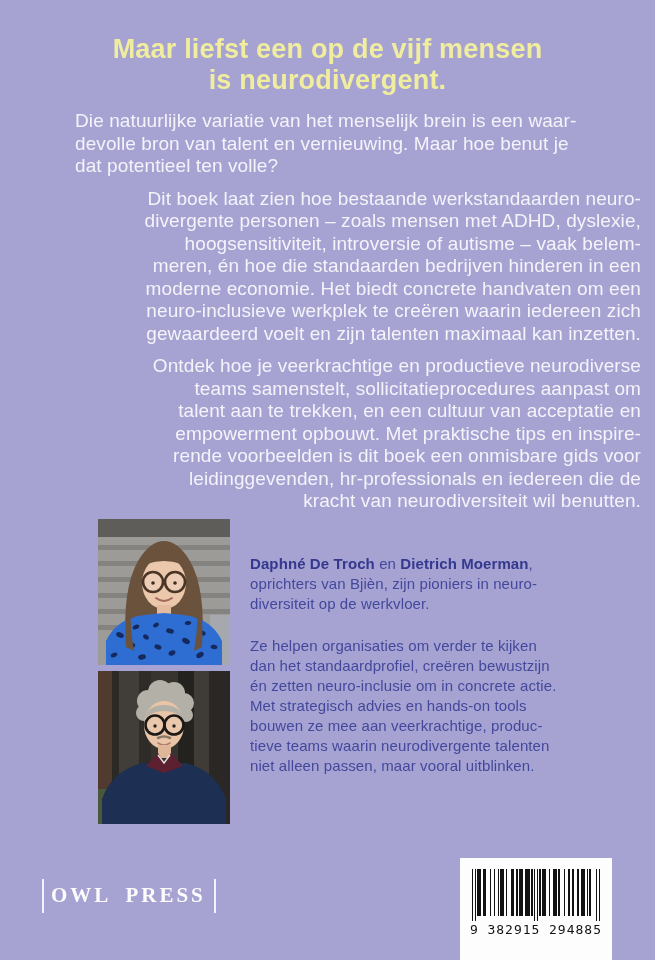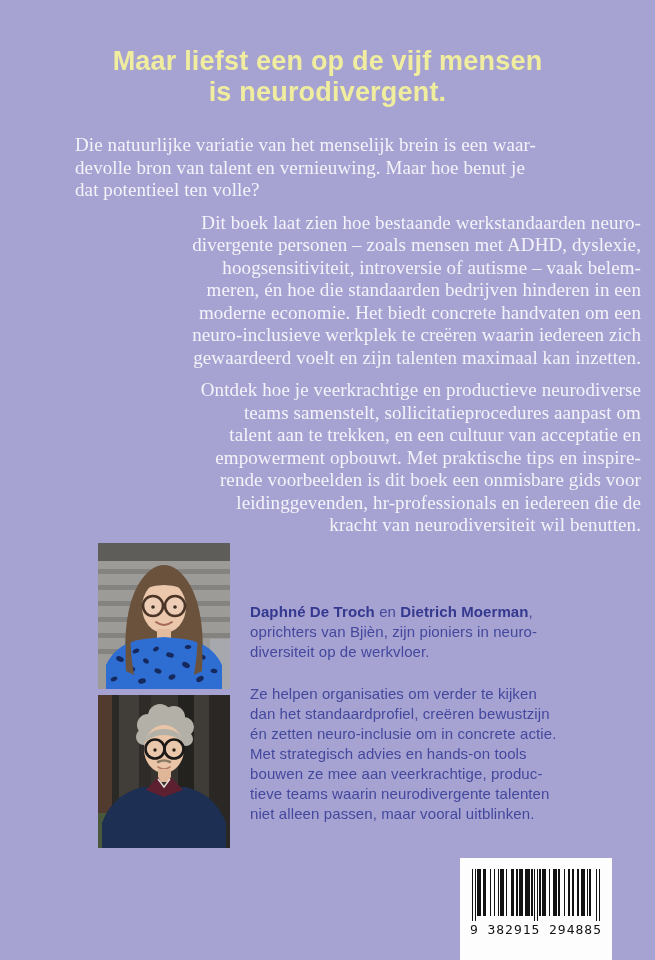--- a/index.html
+++ b/index.html
@@ -4,41 +4,41 @@
 <style>
   html, body { margin: 0; padding: 0; background: #a6a3d3; }
   .cover {
     position: relative;
     width: 655px; height: 960px;
     background: #a6a3d3;
     overflow: hidden;
     font-family: "Liberation Sans", "DejaVu Sans", sans-serif;
   }
   .headline {
-    padding-top: 46px;
+    padding-top: 34px;
     text-align: center;
     color: #f0ed9f;
     font-size: 27px;
     line-height: 31px;
     font-weight: 700;
     letter-spacing: 0.2px;
     white-space: pre-line;
   }
-  .body-text { margin: 26px 0 0 75px; width: 566px; font-family: Liberation Serif, serif; }
+  .body-text { margin: 14px 0 0 75px; width: 566px; }
   .body-text p {
     margin: 0;
     color: #f4f3f9;
     font-size: 19px;
     line-height: 22.5px;
     letter-spacing: 0.1px;
     white-space: pre-line;
   }
   .body-text p + p { margin-top: 10px; text-align: right; }
 
-  .authors { display: flex; margin: 6px 0 0 98px; align-items: center; }
+  .authors { display: flex; margin: 6px 0 0 98px; }
   .photos { width: 132px; flex: 0 0 132px; }
   .photos svg { display: block; }
   .photo2 { margin-top: 6px; }
 
   .author-text {
     margin-left: 20px;
     padding-top: 35px;
     color: #44489c;
     font-size: 15px;
     line-height: 20px;
@@ -201,20 +201,25 @@
       <p class="bio2">Ze helpen organisaties om verder te kijken
 dan het standaardprofiel, creëren bewustzijn
 én zetten neuro-inclusie om in concrete actie.
 Met strategisch advies en hands-on tools
 bouwen ze mee aan veerkrachtige, produc-
 tieve teams waarin neurodivergente talenten
 niet alleen passen, maar vooral uitblinken.</p>
     </div>
   </div>
 
+  <div class="logo">
+    <span class="logo-bar"></span>
+    <span class="logo-text">OWL PRESS</span>
+    <span class="logo-bar"></span>
+  </div>
 
   <div class="barcode-box">
     <svg class="barcode-bars" viewBox="0 0 95 60" preserveAspectRatio="none" shape-rendering="crispEdges">
         <rect x="0" y="0" width="1.05" height="60"></rect>
         <rect x="2" y="0" width="1.05" height="60"></rect>
         <rect x="4" y="0" width="1.05" height="54"></rect>
         <rect x="5" y="0" width="1.05" height="54"></rect>
         <rect x="6" y="0" width="1.05" height="54"></rect>
         <rect x="8" y="0" width="1.05" height="54"></rect>
         <rect x="9" y="0" width="1.05" height="54"></rect>

